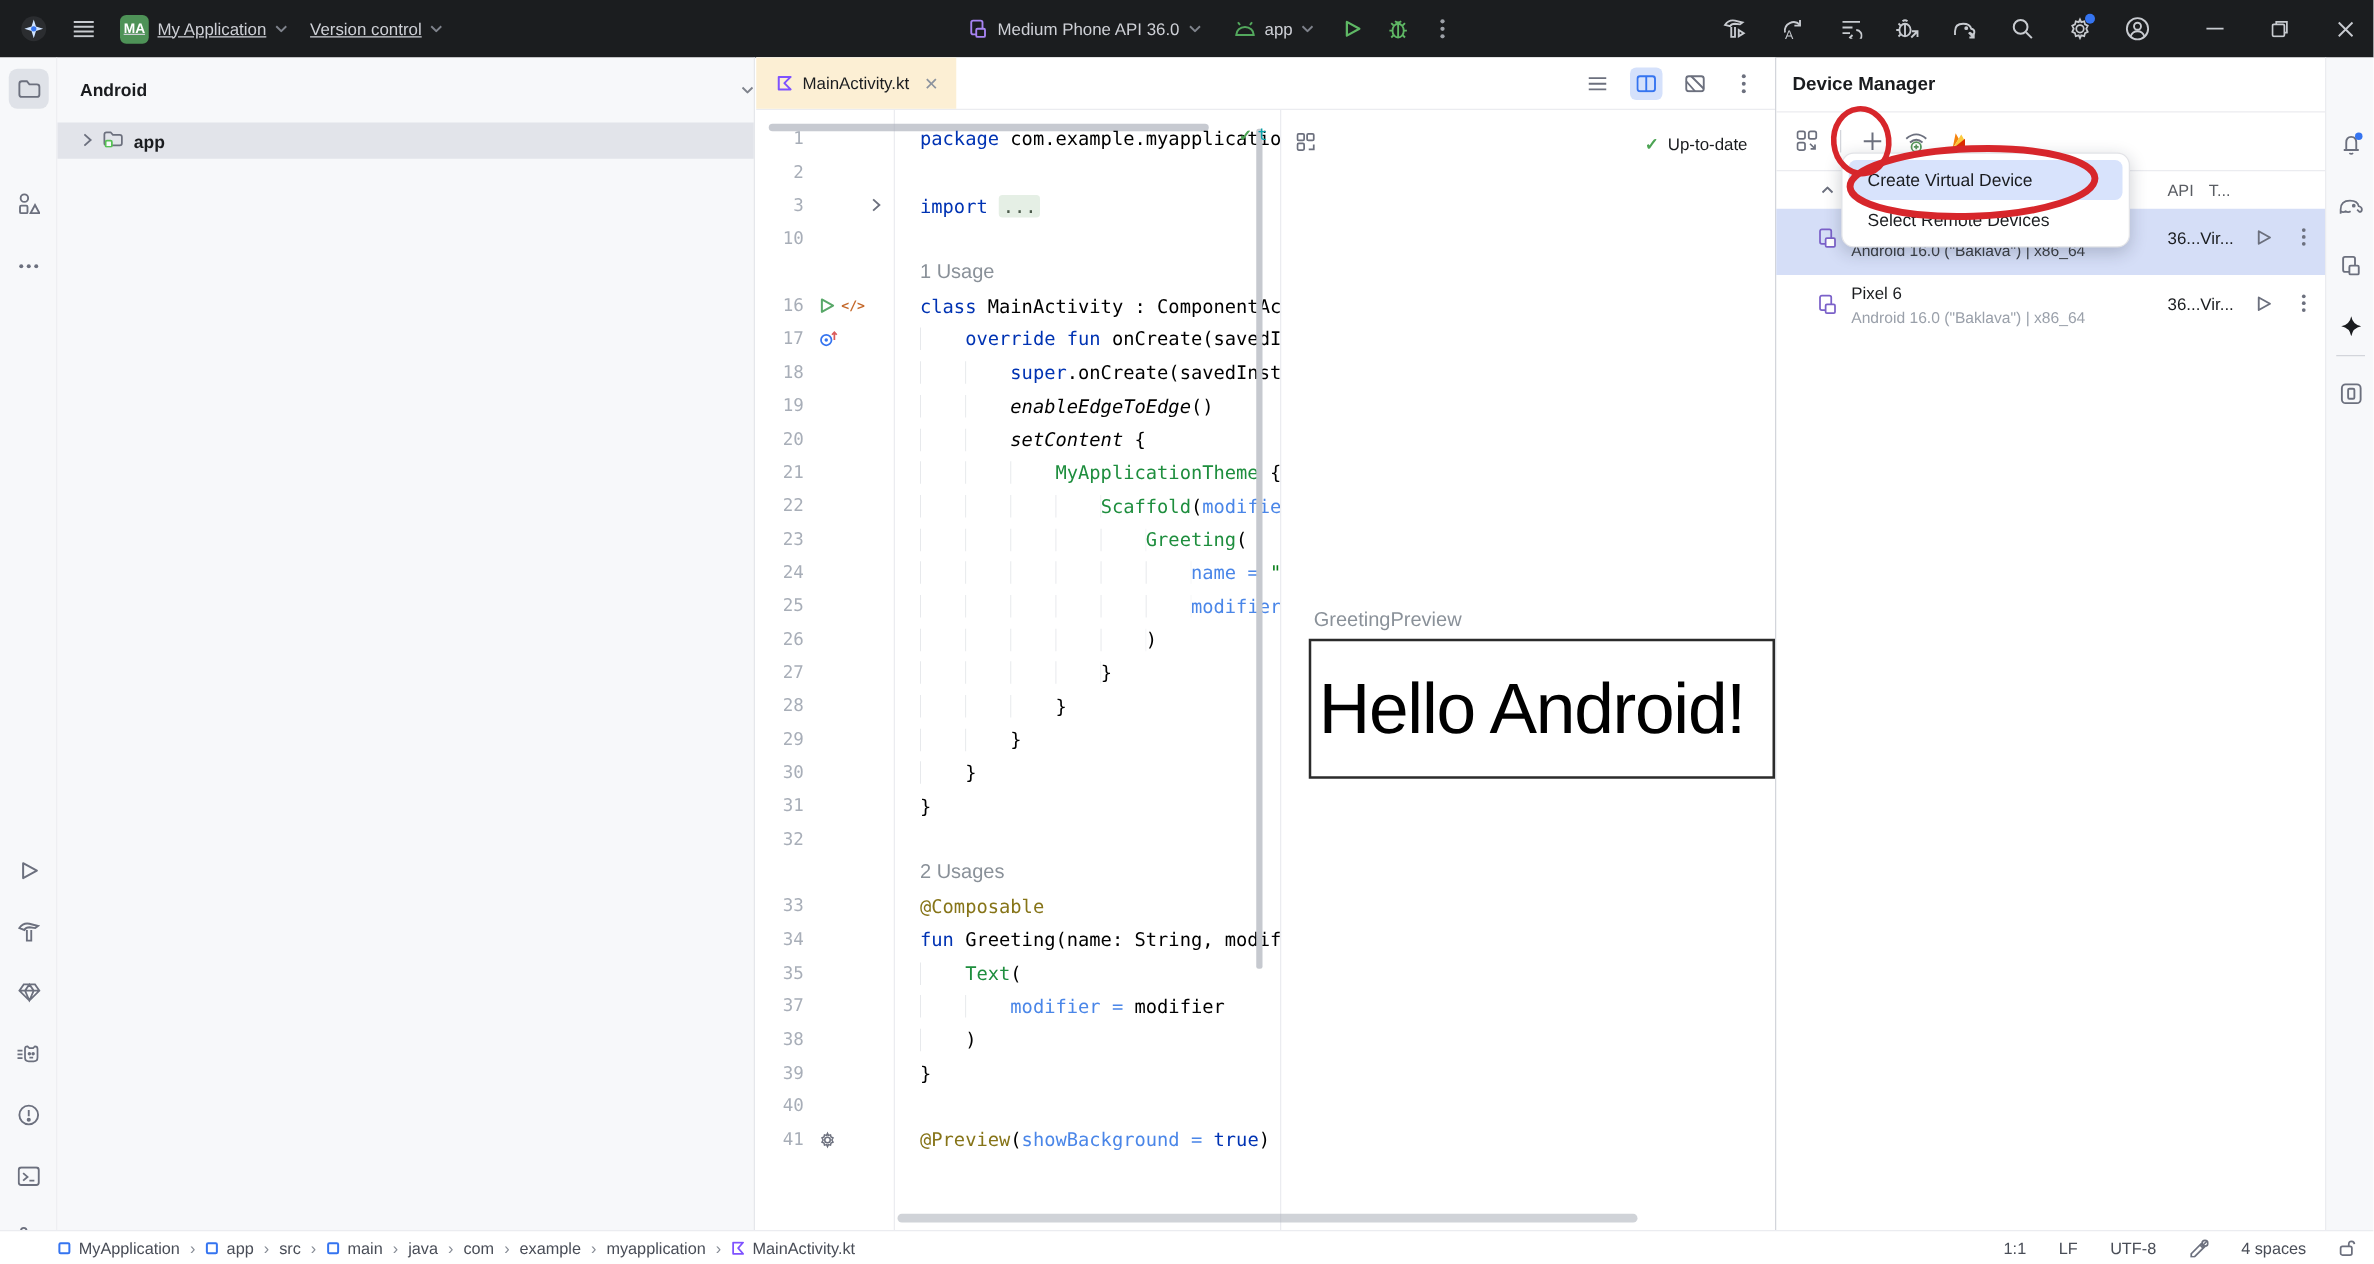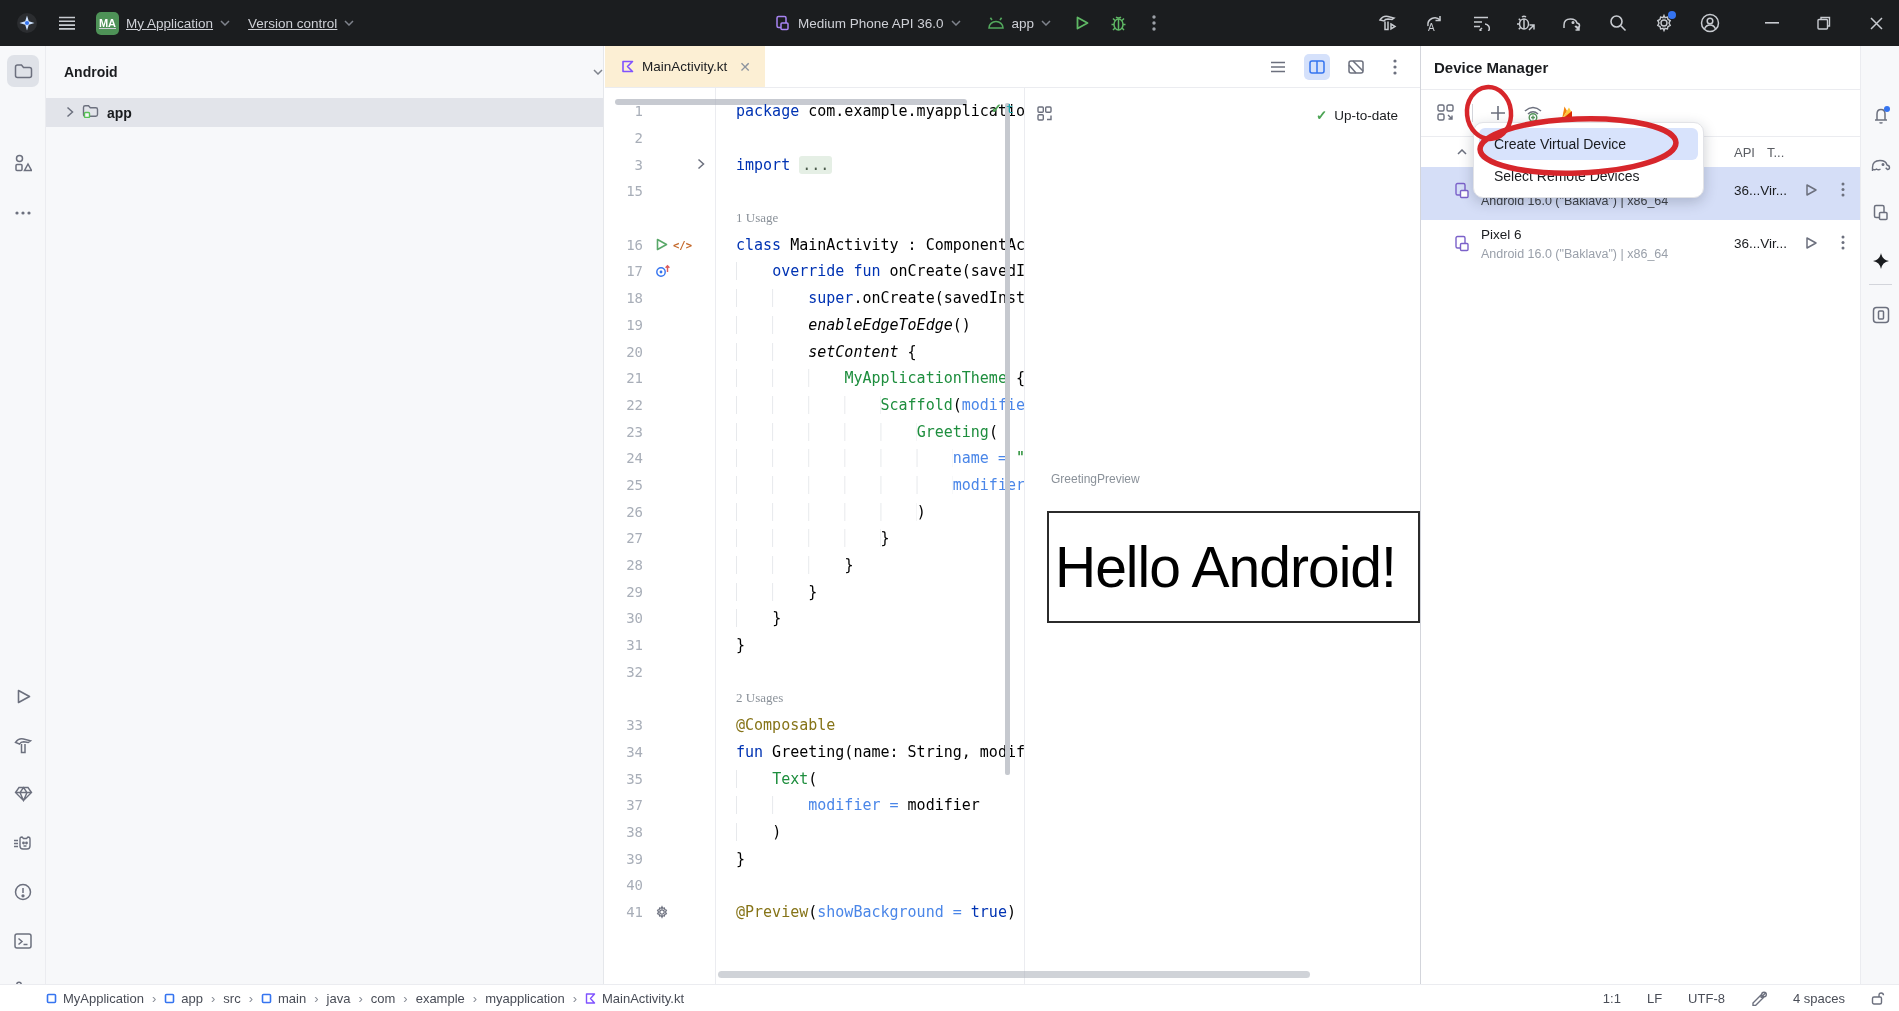--- a/index.html
+++ b/index.html
@@ -49,21 +49,21 @@
   .editpane { position:absolute; left:0; top:42px; bottom:0; width:419px; overflow:hidden; background:#fff; }
   .gutterline { position:absolute; left:110px; top:0; bottom:0; width:1px; background:#ebecf0; }
   .code-scroll { position:absolute; left:0; right:0; top:10px; }
   .cline { display:flex; align-items:center; height:26.7px;
            font-family:"DejaVu Sans Mono","Liberation Mono",monospace; font-size:15px; white-space:pre; }
   .lnum  { flex:none; width:38px; text-align:right; color:#a8aeb8; font-size:14px; }
   .gicons{ flex:none; width:72px; position:relative; display:flex; align-items:center; gap:5px; padding-left:12px; height:100%; }
   .gfold { position:absolute; right:10px; color:#6c707e; }
   .ctext { padding-left:21px; }
   .ctext .lead { background:linear-gradient(to right,#e7e9ec 1px,transparent 1px); background-size:4ch 100%; }
-  .hinttext { padding-left:21px; font-family:Liberation Serif, serif; font-size:13px; color:#8a9199; }
+  .hinttext { padding-left:21px; font-family:Liberation Sans, sans-serif; font-size:16px; color:#8a9199; }
   .tok-kw  { color:#0033b3; }
   .tok-pl  { color:#000; }
   .tok-green { color:#1e8e3e; }
   .tok-arg { color:#4a86e8; }
   .tok-str { color:#067d17; }
   .tok-ann { color:#867418; }
   .tok-it  { color:#000; font-style:italic; }
   .tok-fold{ background:#e5efe5; border-radius:3px; padding:0 3px; color:#4b5a4b; }
   .sb-top { position:absolute; left:10px; top:11px; width:352px; height:6px; border-radius:3px; background:#a9aeb8; opacity:.65; }
   .sb-vert{ position:absolute; left:400px; top:15px; height:672px; width:5px; border-radius:2px; background:#c6c9cf; }
@@ -72,21 +72,21 @@
   .inspect .chk { color:#4ca454; font-weight:bold; }
   .inspect .tee { color:#0aa1a8; font-family:"DejaVu Sans Mono",monospace; }
   .sb-bottom { position:absolute; left:112px; bottom:6px; width:592px; height:7px; border-radius:3.5px;
                background:#a9aeb8; opacity:.55; z-index:6; }
 
   .prevpane { position:absolute; left:419px; top:42px; right:0; bottom:0; background:#fff; border-left:1px solid #ebecf0; }
   .prev-status { position:absolute; right:22px; top:19px; display:flex; align-items:center; gap:7px;
                  font-size:13.5px; color:#1a1c1f; }
   .prev-status .chk { color:#4ca454; font-weight:bold; }
   .prev-gridicon { position:absolute; left:12px; top:18px; color:#6c707e; }
-  .prev-label { position:absolute; left:26px; top:384px; font-size:12px; color:#8a9199; }
+  .prev-label { position:absolute; left:26px; top:400px; font-size:16px; color:#8a9199; }
   .prev-box { position:absolute; left:22px; top:423px; width:373px; height:112px; border:2px solid #2b2b2b;
               background:#fff; overflow:hidden; display:flex; align-items:center; }
   .prev-box span { font-size:57px; color:#000; white-space:nowrap; padding-left:6px; letter-spacing:-1px; }
 
   
   .devpanel { position:absolute; left:1420px; top:46px; bottom:27px; width:440px; background:#fff;
               border-left:1px solid #d3d5db; }
   .dev-head { height:44px; display:flex; align-items:center; padding-left:13px;
               font-size:15px; font-weight:bold; color:#1a1c1f; border-bottom:1px solid #ebecf0; }
   .dev-toolbar { height:47px; display:flex; align-items:center; gap:17px; padding-left:16px;
@@ -409,21 +409,21 @@
 
     <div class="editpane">
       <div class="gutterline"></div>
       <div class="sb-top"></div>
       <div class="code-scroll" id="code-lines">
           <div class="cline"><span class="lnum">1</span><span class="gicons"></span><span class="ctext"><span class="tok-kw">package</span><span class="tok-pl"> com.example.myapplication</span></span></div>
           <div class="cline"><span class="lnum">2</span><span class="gicons"></span><span class="ctext"></span></div>
           <div class="cline"><span class="lnum">3</span><span class="gicons"><span class="gfold"><svg width="8" height="12">
                   <polyline points="1.5,1.5 6.5,6 1.5,10.5" fill="none" stroke="#6c707e" stroke-width="1.5"></polyline>
                 </svg></span></span><span class="ctext"><span class="tok-kw">import</span><span class="tok-pl"> </span><span class="tok-fold">...</span></span></div>
-          <div class="cline"><span class="lnum">15</span><span class="gicons"></span><span class="ctext"></span></div>
+          <div class="cline"><span class="lnum">10</span><span class="gicons"></span><span class="ctext"></span></div>
           <div class="cline"><span class="lnum"></span><span class="gicons"></span><span class="hinttext">1 Usage</span></div>
           <div class="cline"><span class="lnum">16</span><span class="gicons"><svg width="13" height="13">
                 <path d="M2.5 1.5 L11.5 6.5 L2.5 11.5 Z" fill="none" stroke="#59a869" stroke-width="1.6" stroke-linejoin="round"></path>
               </svg><span style="color:#c4682a;font-family:'DejaVu Sans Mono',monospace;font-size:10.5px;font-weight:bold">&lt;/&gt;</span></span><span class="ctext"><span class="tok-kw">class</span><span class="tok-pl"> MainActivity : ComponentActivity() {</span></span></div>
           <div class="cline"><span class="lnum">17</span><span class="gicons"><svg width="16" height="14">
                 <circle cx="6" cy="8" r="4.2" fill="none" stroke="#3574f0" stroke-width="1.4"></circle>
                 <circle cx="6" cy="8" r="1.4" fill="#3574f0"></circle>
                 <path d="M12.5 8 V2 M10.6 3.8 L12.5 1.8 L14.4 3.8" fill="none" stroke="#db5c5c" stroke-width="1.4"></path>
               </svg></span><span class="ctext"><span class="lead tok-pl">    </span><span class="tok-kw">override</span><span class="tok-pl"> </span><span class="tok-kw">fun</span><span class="tok-pl"> onCreate(savedInstanceState: Bundle?) {</span></span></div>
           <div class="cline"><span class="lnum">18</span><span class="gicons"></span><span class="ctext"><span class="lead tok-pl">        </span><span class="tok-kw">super</span><span class="tok-pl">.onCreate(savedInstanceState)</span></span></div>

